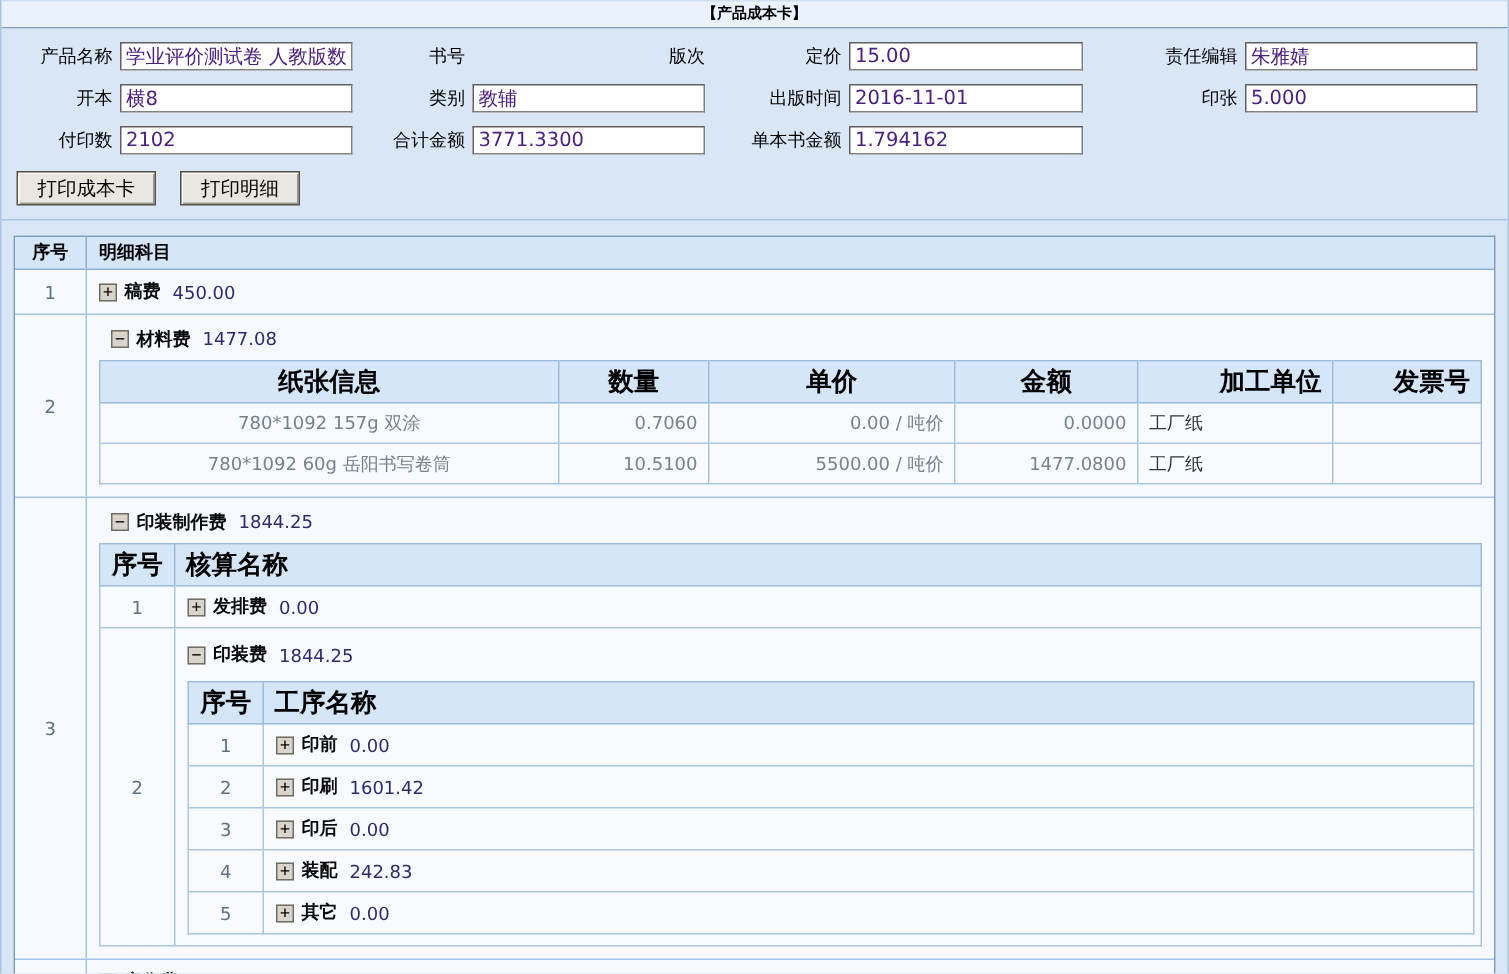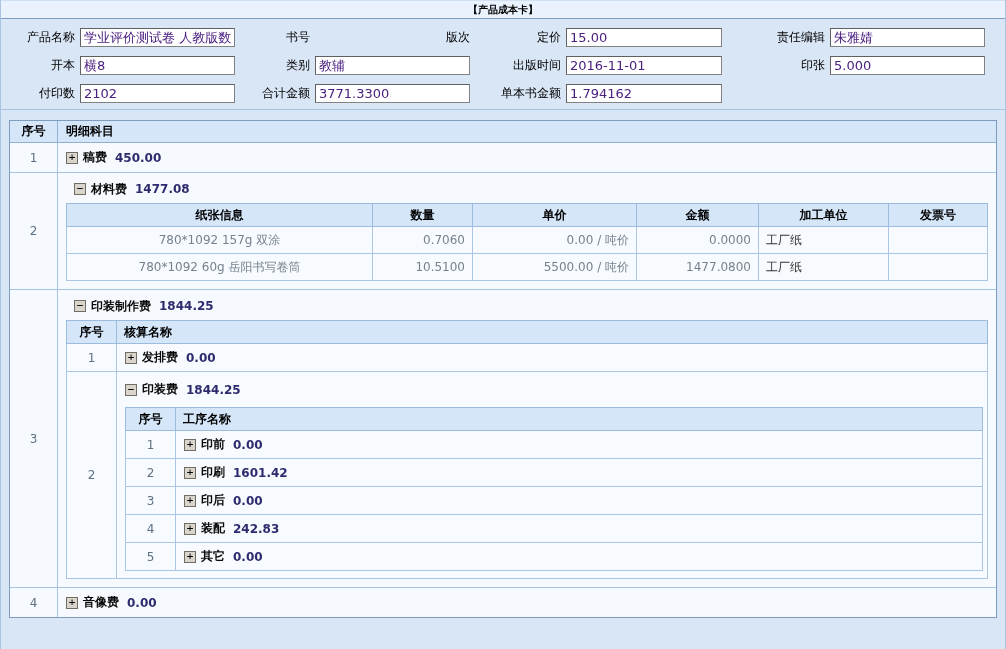--- a/index.html
+++ b/index.html
@@ -44,31 +44,31 @@
   .line { display:flex; align-items:center; gap:5px; padding-left:8px; }
   .line.simple { height:29px; }
   .block { padding:6px 8px 8px 8px; }
   .block-title { margin-bottom:4px; height:20px; }
   .exp-icon {
     width:12px; height:12px; flex:0 0 12px; background:#d9d5cc; border:1px solid #716d60;
     color:#000; font-size:11px; line-height:9px; text-align:center; display:inline-block;
     font-family:"DejaVu Sans Mono",monospace; cursor:pointer;
   }
   .cat-name { font-weight:bold; color:#0a0a0a; }
-  .amount { font-weight:bold; color:#2e2a6e; margin-left:3px; }
+  .amount { font-weight:normal; color:#2e2a6e; margin-left:3px; }
   table.inner { width:100%; border-collapse:collapse; background:#f7fafe; }
   table.inner th {
-    background:#d5e6f9; border:1px solid #9cbcdd; height:23px; font-size:12px;
+    background:#d5e6f9; border:1px solid #9cbcdd; height:23px; font-size:17px;
     font-weight:bold; padding:2px 7px; text-align:center;
   }
   table.inner td { border:1px solid #aac6e4; height:27px; padding:2px 7px; }
   
   .paper col.c1{width:306px} .paper col.c2{width:100px} .paper col.c3{width:164px}
   .paper col.c4{width:122px} .paper col.c5{width:130px}
-  .paper th.left { text-align:center; }
+  .paper th.left { text-align:right; }
   .paper td { color:#76828e; }
   .paper td.center { text-align:center; }
   .paper td.right  { text-align:right; }
   .paper td.unit   { color:#333; }
   
   .calc col.c1{width:50px}
   .calc th.name, .proc th.name { text-align:left; }
   .calc td.seq, .proc td.seq { text-align:center; color:#5e7082; }
   .calc td.cell, .proc td.cell { padding:0; }
   .calc td.cell .line, .proc td.cell .line { height:27px; }
@@ -101,20 +101,24 @@
       <input class="f-input" value="2016-11-01" style="">
 
       <span class="f-label">印张</span>
       <input class="f-input" value="5.000" style="">
       <span class="f-label">付印数</span>
       <input class="f-input" value="2102" style="">
       <span class="f-label">合计金额</span>
       <input class="f-input" value="3771.3300" style="">
       <span class="f-label">单本书金额</span>
       <input class="f-input" value="1.794162" style="">
+    </div>
+    <div class="btn-row">
+      <button class="win-btn">打印成本卡</button>
+      <button class="win-btn">打印明细</button>
     </div>
   </div>
 
   <div class="detail">
 
     <div class="dt-hrow">
       <div class="dt-seq">序号</div>
       <div class="dt-subject">明细科目</div>
     </div>
 

